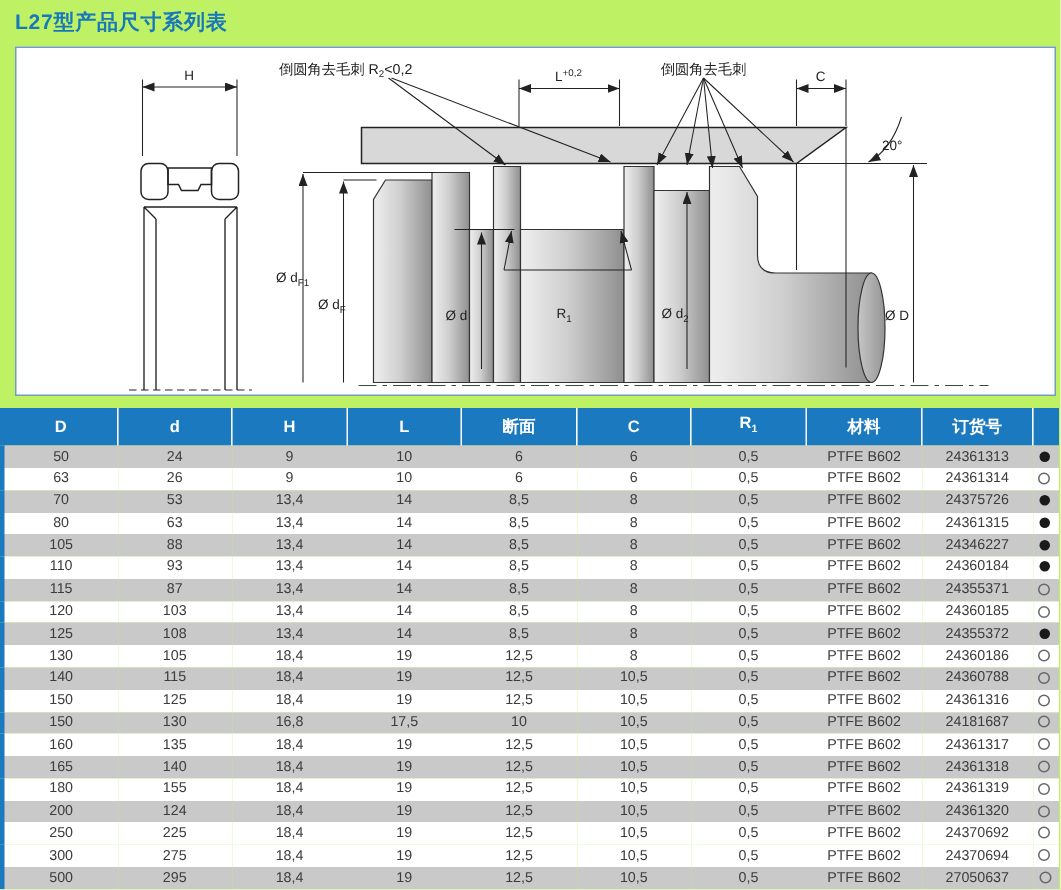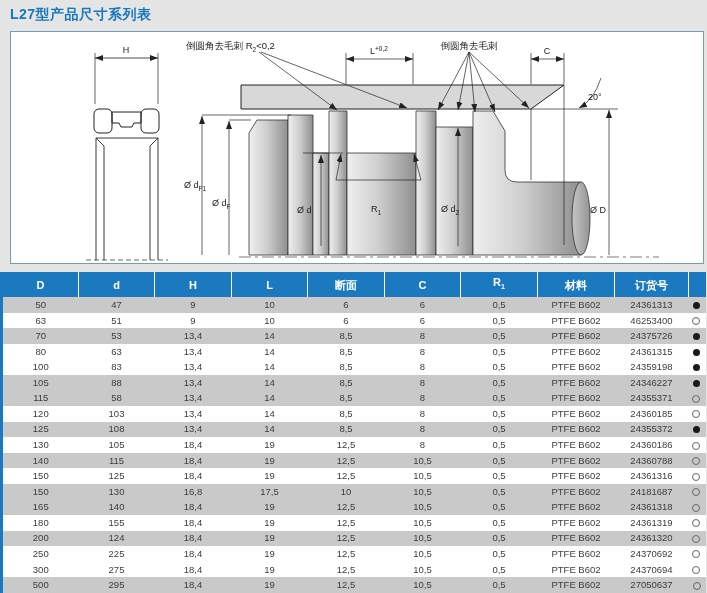--- a/index.html
+++ b/index.html
@@ -1,16 +1,16 @@
 <!DOCTYPE html>
 <html><head>
 <meta charset="utf-8">
 <style>
   html,body{margin:0;padding:0;background:#fff;}
-  #page{position:relative;width:707px;height:593px;background:#e5e5e5;overflow:hidden;
+  #page{position:relative;width:707px;height:593px;background:#bef264;overflow:hidden;
         font-family:"Liberation Sans", sans-serif;}
   
   #title{position:absolute;left:10px;top:6px;font-size:14px;font-weight:bold;
          color:#1878bc;letter-spacing:0.5px;}
   
   #drawing-box{position:absolute;left:10px;top:31px;width:694px;height:233px;
                border:1px solid #6f9ec0;background:#fff;box-sizing:border-box;overflow:hidden;}
   #drawing-box svg{display:block;}
   .dim-label{font-family:"Liberation Sans", sans-serif;font-size:9px;fill:#222;}
   .cjk-label{font-family:"Liberation Sans", sans-serif;font-size:9.5px;fill:#222;}
@@ -164,40 +164,40 @@
         <th>C</th>
         <th><span>R</span><sub class="hdr">1</sub></th>
         <th>材料</th>
         <th>订货号</th>
         <th></th>
       </tr>
     </thead>
     <tbody>
         <tr class="odd">
       <td>50</td>
-      <td>47</td>
+      <td>24</td>
       <td>9</td>
       <td>10</td>
       <td>6</td>
       <td>6</td>
       <td>0,5</td>
       <td>PTFE B602</td>
       <td>24361313</td>
       <td><span class="dot filled"></span></td>
     </tr>
         <tr class="even">
       <td>63</td>
-      <td>51</td>
+      <td>26</td>
       <td>9</td>
       <td>10</td>
       <td>6</td>
       <td>6</td>
       <td>0,5</td>
       <td>PTFE B602</td>
-      <td>46253400</td>
+      <td>24361314</td>
       <td><span class="dot hollow"></span></td>
     </tr>
         <tr class="odd">
       <td>70</td>
       <td>53</td>
       <td>13,4</td>
       <td>14</td>
       <td>8,5</td>
       <td>8</td>
       <td>0,5</td>
@@ -210,47 +210,47 @@
       <td>63</td>
       <td>13,4</td>
       <td>14</td>
       <td>8,5</td>
       <td>8</td>
       <td>0,5</td>
       <td>PTFE B602</td>
       <td>24361315</td>
       <td><span class="dot filled"></span></td>
     </tr>
-        <tr class="even">
-      <td>100</td>
-      <td>83</td>
-      <td>13,4</td>
-      <td>14</td>
-      <td>8,5</td>
-      <td>8</td>
-      <td>0,5</td>
-      <td>PTFE B602</td>
-      <td>24359198</td>
-      <td><span class="dot filled"></span></td>
-    </tr>
         <tr class="odd">
       <td>105</td>
       <td>88</td>
       <td>13,4</td>
       <td>14</td>
       <td>8,5</td>
       <td>8</td>
       <td>0,5</td>
       <td>PTFE B602</td>
       <td>24346227</td>
       <td><span class="dot filled"></span></td>
     </tr>
+        <tr class="even">
+      <td>110</td>
+      <td>93</td>
+      <td>13,4</td>
+      <td>14</td>
+      <td>8,5</td>
+      <td>8</td>
+      <td>0,5</td>
+      <td>PTFE B602</td>
+      <td>24360184</td>
+      <td><span class="dot filled"></span></td>
+    </tr>
         <tr class="odd">
       <td>115</td>
-      <td>58</td>
+      <td>87</td>
       <td>13,4</td>
       <td>14</td>
       <td>8,5</td>
       <td>8</td>
       <td>0,5</td>
       <td>PTFE B602</td>
       <td>24355371</td>
       <td><span class="dot hollow"></span></td>
     </tr>
         <tr class="even">
@@ -318,20 +318,32 @@
       <td>130</td>
       <td>16,8</td>
       <td>17,5</td>
       <td>10</td>
       <td>10,5</td>
       <td>0,5</td>
       <td>PTFE B602</td>
       <td>24181687</td>
       <td><span class="dot hollow"></span></td>
     </tr>
+        <tr class="even">
+      <td>160</td>
+      <td>135</td>
+      <td>18,4</td>
+      <td>19</td>
+      <td>12,5</td>
+      <td>10,5</td>
+      <td>0,5</td>
+      <td>PTFE B602</td>
+      <td>24361317</td>
+      <td><span class="dot hollow"></span></td>
+    </tr>
         <tr class="odd">
       <td>165</td>
       <td>140</td>
       <td>18,4</td>
       <td>19</td>
       <td>12,5</td>
       <td>10,5</td>
       <td>0,5</td>
       <td>PTFE B602</td>
       <td>24361318</td>

